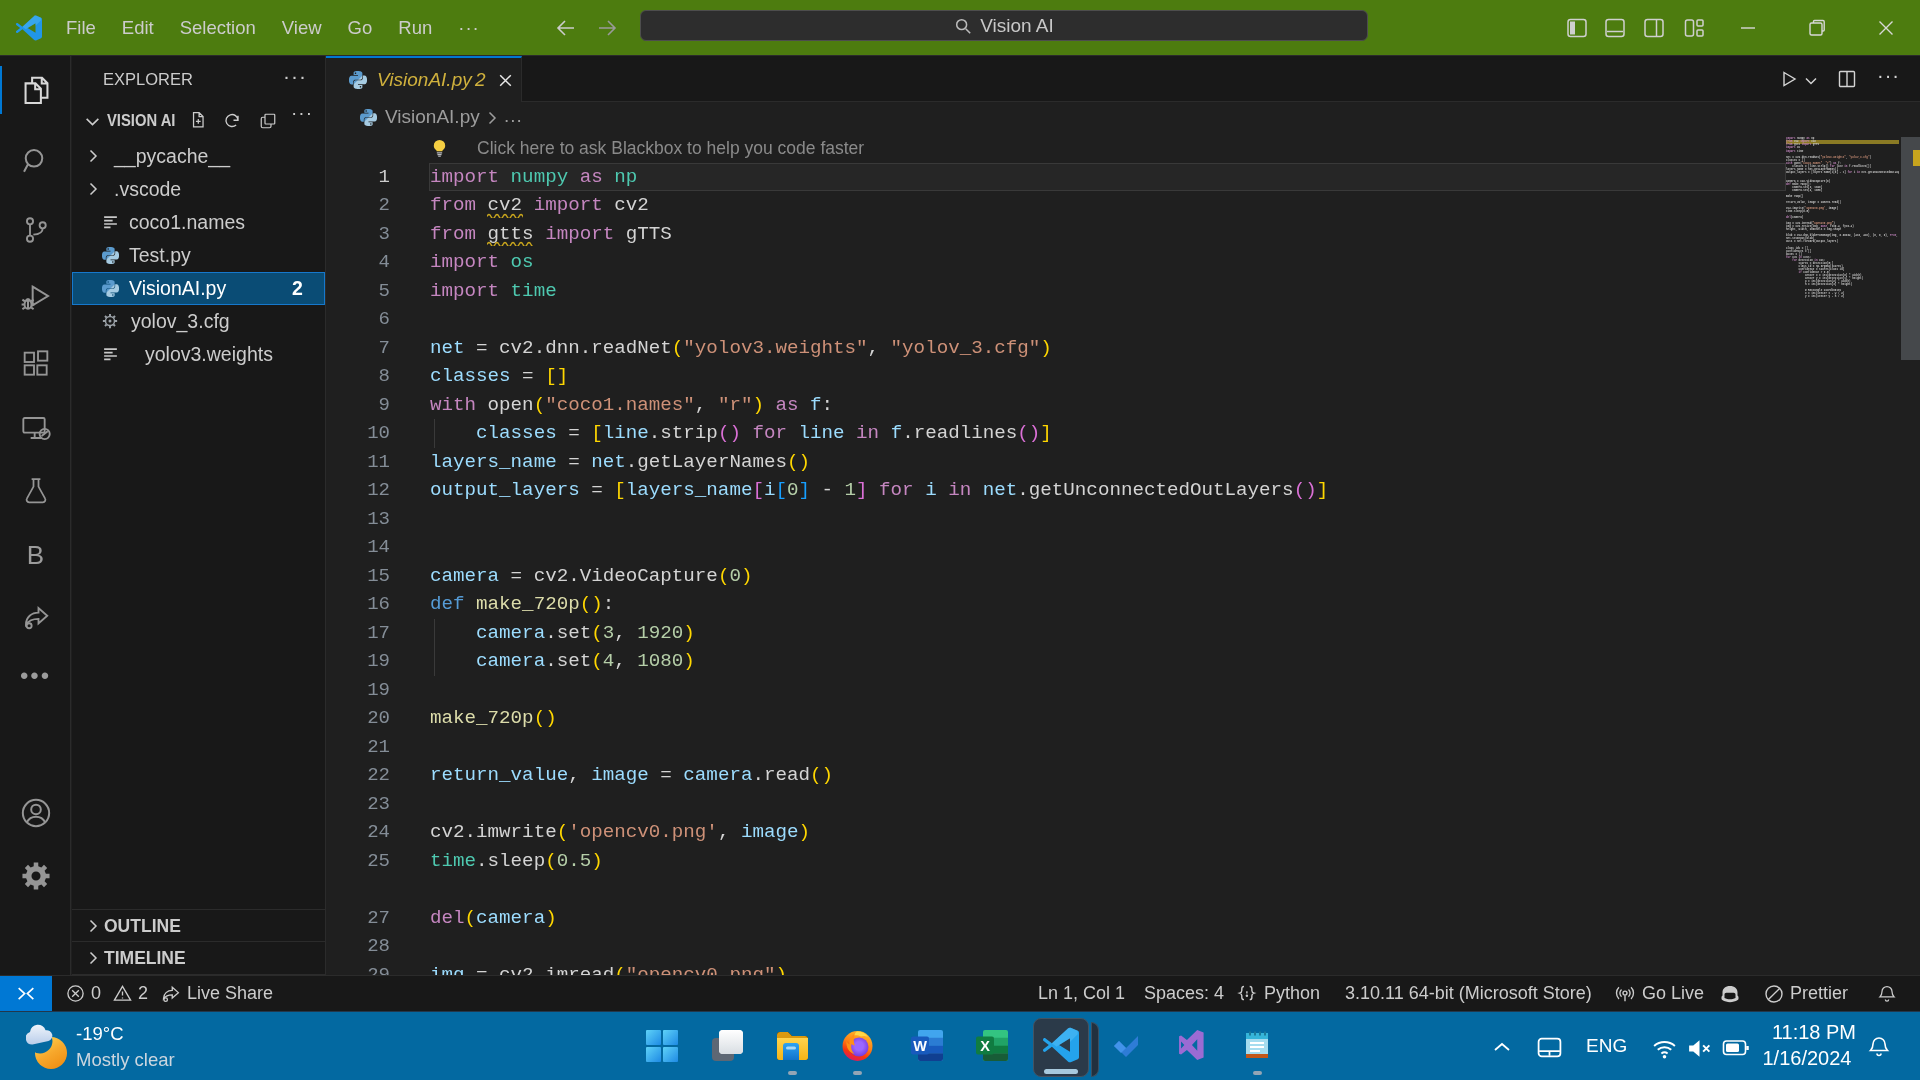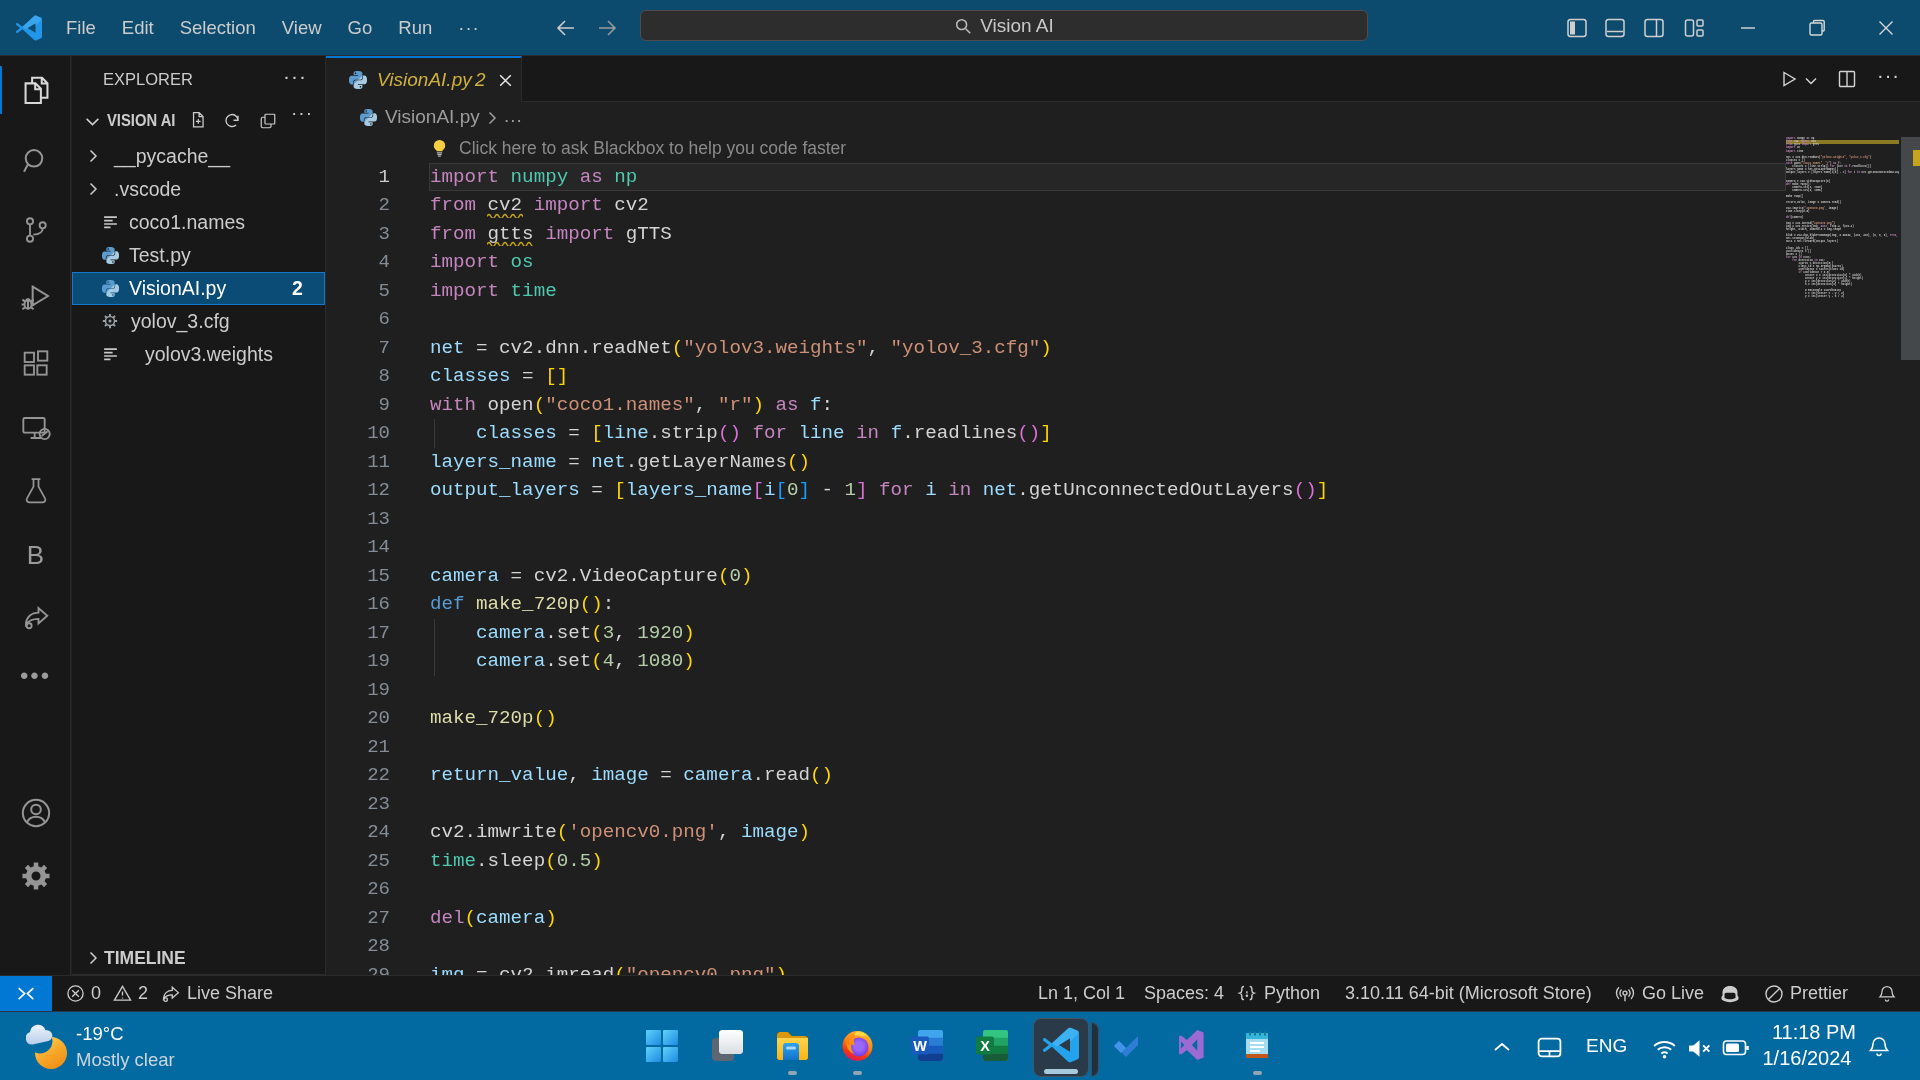--- a/index.html
+++ b/index.html
@@ -3,37 +3,37 @@
 <meta charset="utf-8">
 <style>
 *{margin:0;padding:0;box-sizing:border-box;}
 html,body{width:1920px;height:1080px;overflow:hidden;background:#1f1f1f;}
 body{font-family:"Liberation Sans",sans-serif;position:relative;}
 .abs{position:absolute;}
 
 .k{color:#C586C0}.kb{color:#569CD6}.v{color:#9CDCFE}.t{color:#4EC9B0}.s{color:#CE9178}
 .n{color:#B5CEA8}.fy{color:#DCDCAA}.b1{color:#FFD700}.b2{color:#DA70D6}.b3{color:#179FFF}
 
-#titlebar{position:absolute;left:0;top:0;width:1920px;height:56px;background:#0c4a6e;border-bottom:1px solid #2b2b2b;}
+#titlebar{position:absolute;left:0;top:0;width:1920px;height:56px;background:#4d7c0f;border-bottom:1px solid #2b2b2b;}
 #menus{position:absolute;left:53px;top:0;height:56px;display:flex;align-items:center;color:#cccccc;font-size:18.5px;}
 #menus span{padding:0 13px;}
 #searchbox{position:absolute;left:640px;top:10px;width:728px;height:31px;background:#2d2d2d;border:1px solid #4d4d4d;border-radius:6px;color:#c8c8c8;font-size:19px;display:flex;align-items:center;justify-content:center;gap:8px;}
 
 #tabbar{position:absolute;left:326px;top:56px;width:1594px;height:46px;background:#181818;border-bottom:1px solid #2b2b2b;}
 #tab1{position:absolute;left:0;top:0;width:196px;height:46px;background:#1f1f1f;border-top:2px solid #0078d4;border-right:1px solid #2b2b2b;}
 #tab1 .lbl{position:absolute;left:51px;top:11px;font-style:italic;color:#d0b13d;font-size:19px;}
 #tab1 .num2{position:absolute;left:149px;top:11px;font-style:italic;color:#d0b13d;font-size:19px;}
 
 #breadcrumb{position:absolute;left:326px;top:102px;width:1594px;height:32px;background:#1f1f1f;color:#9d9d9d;font-size:19px;}
 
 #editor{position:absolute;left:326px;top:134px;width:1594px;height:841px;background:#1f1f1f;overflow:hidden;}
 .codeline{position:absolute;left:0;width:1460px;height:29px;font-family:"Liberation Mono",monospace;font-size:19.2px;line-height:28.5px;white-space:pre;color:#d4d4d4;}
 .lnum{position:absolute;left:0;top:0;width:64px;text-align:right;color:#848d97;font-family:"Liberation Mono",monospace;font-size:19px;}
 .ctext{position:absolute;left:104px;top:0;}
-#hintline{position:absolute;left:104px;top:0px;height:29px;color:#8a8a8a;font-size:17.5px;display:flex;align-items:center;gap:10px;font-style:normal;}
+#hintline{position:absolute;left:104px;top:0px;height:29px;color:#8a8a8a;font-size:17.5px;display:flex;align-items:center;gap:28px;font-style:normal;}
 
 #minimap{position:absolute;left:1786px;top:137px;width:113px;height:700px;overflow:hidden;}
 #minimap pre{font-family:"Liberation Mono",monospace;font-size:10.5px;line-height:12.12px;color:#c8c8c8;font-weight:bold;transform:scale(0.25);transform-origin:0 0;width:452px;} .mk{color:#C586C0;font-style:normal}.ms{color:#CE9178;font-style:normal}
 #scrollthumb{position:absolute;left:1901px;top:137px;width:19px;height:223px;background:#45484b;}
 
 #activitybar{position:absolute;left:0;top:56px;width:71px;height:919px;background:#181818;border-right:1px solid #2b2b2b;}
 
 #sidebar{position:absolute;left:72px;top:56px;width:254px;height:919px;background:#181818;border-right:1px solid #2b2b2b;color:#cccccc;}
 .treerow{position:absolute;left:0;width:253px;height:33px;display:flex;align-items:center;font-size:19.5px;color:#cccccc;}
 
@@ -177,21 +177,20 @@
   <div class="codeline" style="top:456.25px"><span class="lnum">16</span><span class="ctext"><span class="kb">def</span> <span class="fy">make_720p</span><span class="b1">()</span>:</span></div>
   <div class="codeline" style="top:484.75px"><span class="lnum">17</span><span class="ctext">    <span class="v">camera</span>.set<span class="b1">(</span><span class="n">3</span>, <span class="n">1920</span><span class="b1">)</span></span></div>
   <div class="codeline" style="top:513.25px"><span class="lnum">19</span><span class="ctext">    <span class="v">camera</span>.set<span class="b1">(</span><span class="n">4</span>, <span class="n">1080</span><span class="b1">)</span></span></div>
   <div class="codeline" style="top:541.75px"><span class="lnum">19</span><span class="ctext"></span></div>
   <div class="codeline" style="top:570.25px"><span class="lnum">20</span><span class="ctext"><span class="fy">make_720p</span><span class="b1">()</span></span></div>
   <div class="codeline" style="top:598.75px"><span class="lnum">21</span><span class="ctext"></span></div>
   <div class="codeline" style="top:627.25px"><span class="lnum">22</span><span class="ctext"><span class="v">return_value</span>, <span class="v">image</span> = <span class="v">camera</span>.read<span class="b1">()</span></span></div>
   <div class="codeline" style="top:655.75px"><span class="lnum">23</span><span class="ctext"></span></div>
   <div class="codeline" style="top:684.25px"><span class="lnum">24</span><span class="ctext">cv2.imwrite<span class="b1">(</span><span class="s">'opencv0.png'</span>, <span class="v">image</span><span class="b1">)</span></span></div>
   <div class="codeline" style="top:712.75px"><span class="lnum">25</span><span class="ctext"><span class="t">time</span>.sleep<span class="b1">(</span><span class="n">0.5</span><span class="b1">)</span></span></div>
-  <div class="codeline" style="top:741.25px"><span class="lnum">26</span><span class="ctext"></span></div>
   <div class="codeline" style="top:769.75px"><span class="lnum">27</span><span class="ctext"><span class="k">del</span><span class="b1">(</span><span class="v">camera</span><span class="b1">)</span></span></div>
   <div class="codeline" style="top:798.25px"><span class="lnum">28</span><span class="ctext"></span></div>
   <div class="codeline" style="top:826.75px"><span class="lnum">29</span><span class="ctext"><span class="v">img</span> = cv2.imread<span class="b1">(</span><span class="s">"opencv0.png"</span><span class="b1">)</span></span></div>
   <div class="abs" style="left:108px;top:285.25px;width:1px;height:28.5px;background:#3a3a3a;"></div>
   <div class="abs" style="left:108px;top:484.75px;width:1px;height:28.5px;background:#3a3a3a;"></div>
   <div class="abs" style="left:108px;top:513.25px;width:1px;height:28.5px;background:#3a3a3a;"></div>
 <svg class="abs" style="left:161px;top:79px" width="36" height="5" viewBox="0 0 36 5" fill="none" stroke="#c7a41d" stroke-width="1.4">
       <path d="M0 3.5 q2 -4 4 0 q2 4 4 0 q2 -4 4 0 q2 4 4 0 q2 -4 4 0 q2 4 4 0 q2 -4 4 0 q2 4 4 0 q2 -4 4 0 q2 4 4 0"></path>
     </svg>
 <svg class="abs" style="left:161px;top:107px" width="46" height="5" viewBox="0 0 46 5" fill="none" stroke="#c7a41d" stroke-width="1.4">
@@ -383,20 +382,26 @@
       </svg>
       <span style="margin-left:12px">yolov_3.cfg</span>
     </div>
   <div class="treerow" style="top:281.5px">
       <svg style="margin-left:30px" width="17" height="17" viewBox="0 0 16 16" stroke="#c8c8c8" stroke-width="1.6">
         <path d="M2 3h12M2 6.2h8M2 9.4h12M2 12.6h6"></path>
       </svg>
       <span style="margin-left:26px">yolov3.weights</span>
     </div>
 
+  <div class="abs" style="left:0;top:853px;width:254px;height:33px;border-top:1px solid #2b2b2b;border-bottom:1px solid #2b2b2b;">
+    <svg class="abs" style="left:13px;top:8px" width="16" height="16" viewBox="0 0 16 16" fill="none" stroke="#cccccc" stroke-width="1.5">
+        <path d="M5.5 2.5L11 8l-5.5 5.5"></path>
+      </svg>
+    <div class="abs" style="left:32px;top:6px;font-size:17.5px;font-weight:bold;color:#cccccc;">OUTLINE</div>
+  </div>
   <div class="abs" style="left:0;top:886px;width:254px;height:33px;border-bottom:1px solid #2b2b2b;">
     <svg class="abs" style="left:13px;top:8px" width="16" height="16" viewBox="0 0 16 16" fill="none" stroke="#cccccc" stroke-width="1.5">
         <path d="M5.5 2.5L11 8l-5.5 5.5"></path>
       </svg>
     <div class="abs" style="left:32px;top:6px;font-size:17.5px;font-weight:bold;color:#cccccc;">TIMELINE</div>
   </div>
 </div>
 
 <div id="statusbar">
   <div id="remote">

